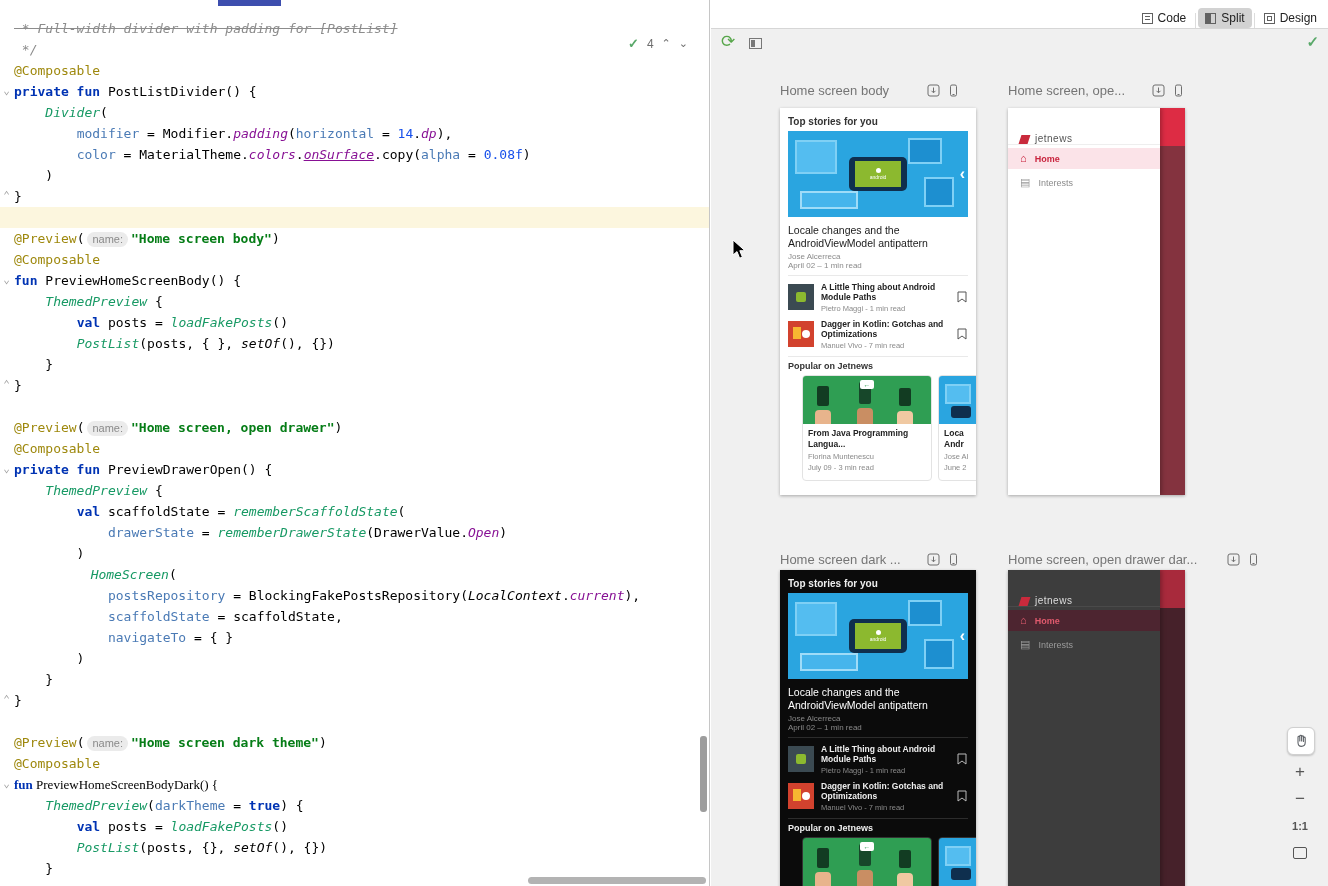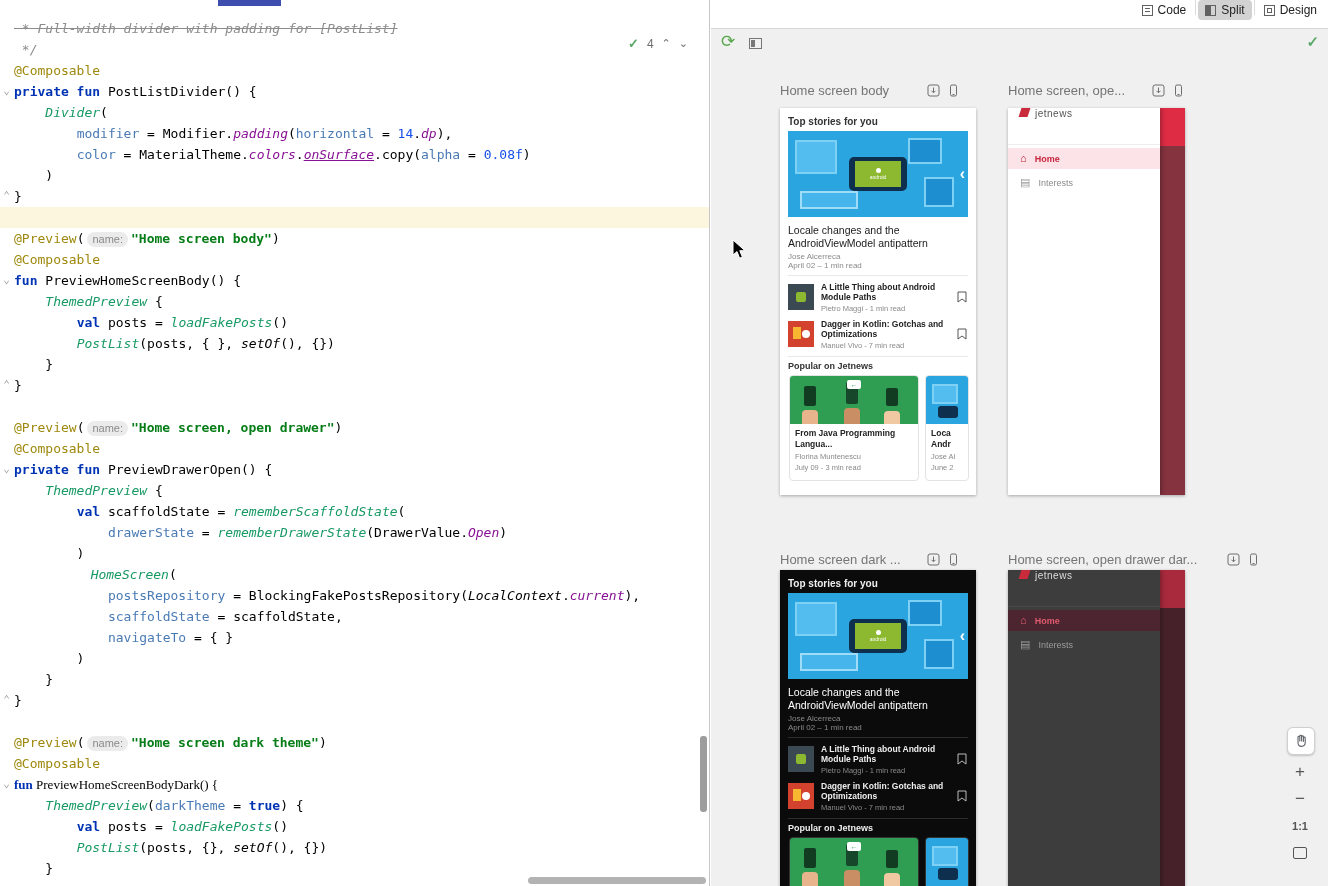--- a/index.html
+++ b/index.html
@@ -34,21 +34,21 @@
   #inspect{position:absolute;top:35px;right:16px;display:flex;align-items:center;gap:8px;
            font-size:12px;color:#6e6e6e;background:rgba(255,255,255,.92);padding:1px 5px;border-radius:4px}
   #inspect .ok{color:#59a869;font-weight:bold;font-size:13px}
   #inspect .ar{font-size:11px;color:#6e6e6e;cursor:default}
   #vscroll{position:absolute;left:700px;top:736px;width:7px;height:76px;background:#9d9d9d;border-radius:3px}
   #hscroll{position:absolute;left:528px;top:877px;width:178px;height:7px;background:#b3b3b3;border-radius:4px}
 
   
   #preview{position:absolute;left:711px;top:0;width:617px;height:886px;background:#f0f0f0;overflow:hidden}
   #pv-topbar{position:absolute;left:0;top:0;width:100%;height:29px;background:#fff;
-             border-bottom:1px solid #d6d6d6;display:flex;justify-content:flex-end;align-items:flex-start;
+             border-bottom:1px solid #d6d6d6;display:flex;justify-content:flex-end;align-items:flex-end;
              padding-right:4px;box-sizing:border-box}
   .mode-btn{display:flex;align-items:center;gap:5px;font-size:12px;color:#222;padding:3px 7px;border-radius:4px}
   .mode-btn.sel{background:#d2d2d2}
   .mode-sep{width:1px;height:15px;background:#dcdcdc;margin:0 2px}
   .mic{width:11px;height:11px;border:1px solid #616161;box-sizing:border-box;position:relative;flex:none}
   .mic.code::before{content:"";position:absolute;left:2px;right:2px;top:2px;height:6px;
       background:repeating-linear-gradient(to bottom,#616161 0 1px,transparent 1px 3px)}
   .mic.split::before{content:"";position:absolute;left:0;top:0;bottom:0;width:5px;background:#616161}
   .mic.design::before{content:"";position:absolute;left:2px;top:2px;right:2px;bottom:2px;border:1px solid #616161}
 
@@ -95,21 +95,21 @@
   .th2{background:#d2422e}
   .th2::before{content:"";position:absolute;left:5px;top:6px;width:8px;height:12px;background:#f7b731}
   .th2::after{content:"";position:absolute;right:4px;top:9px;width:8px;height:8px;background:#fff;border-radius:50%}
   .fi-text{flex:1;min-width:0}
   .fi-title{font-size:8.5px;font-weight:bold;line-height:1.25;color:#222}
   .feed.dark .fi-title{color:#eee}
   .fi-meta{font-size:7.5px;color:#8a8a8a;margin-top:1px}
   .bm{flex:none;margin-right:1px}
   .f-popular{margin:4px 8px;font-size:9px;font-weight:bold;color:#333}
   .feed.dark .f-popular{color:#eee}
-  .pop-wrap{position:relative;height:108px;margin-left:9px;overflow:hidden}
+  .pop-wrap{position:relative;height:108px;margin-left:22px;overflow:hidden}
   .pop-card{position:absolute;top:0;border:1px solid #e3e3e3;border-radius:4px;background:#fff;overflow:hidden;box-sizing:border-box}
   .feed.dark .pop-card{background:#161616;border-color:#333}
   .pcA{left:0;width:130px;height:106px}
   .pcB{left:136px;width:44px;height:106px}
   .pc-img{height:48px;position:relative;overflow:hidden}
   .pc-img.hands{background:#2f9e53}
   .pc-img.hands i{position:absolute;display:block}
   .pc-img.hands .p1{left:14px;top:10px;width:12px;height:20px;background:#123c22;border-radius:2px}
   .pc-img.hands .p2{left:56px;top:6px;width:12px;height:22px;background:#17472a;border-radius:2px}
   .pc-img.hands .p3{left:96px;top:12px;width:12px;height:18px;background:#123c22;border-radius:2px}
@@ -126,21 +126,21 @@
 
   
   .drawer{width:177px;height:387px;background:#fff}
   .drawer .strip{position:absolute;right:0;top:0;width:25px;height:100%;background:#84333f}
   .drawer .strip::before{content:"";position:absolute;top:0;left:0;right:0;height:38px;background:#dd2c44}
   .drawer.dark{background:#3a3a3a}
   .drawer.dark .strip{background:#46212a}
   .drawer.dark .strip::before{background:#a82a3c}
   .dr-inner{position:absolute;left:0;top:0;width:152px;height:100%;background:#fff;box-shadow:2px 0 4px rgba(0,0,0,.25)}
   .drawer.dark .dr-inner{background:#3d3d3d}
-  .dr-logo{display:flex;align-items:flex-start;gap:6px;height:36px;padding-left:12px;border-bottom:1px solid #eee}
+  .dr-logo{display:flex;align-items:flex-end;gap:6px;height:36px;padding-left:12px;border-bottom:1px solid #eee}
   .drawer.dark .dr-logo{border-color:#4a4a4a}
   .logo-ic{width:9px;height:9px;background:#c92a3c;transform:skewX(-18deg);flex:none}
   .dr-logo .t{font-size:10px;letter-spacing:.5px;color:#555}
   .drawer.dark .dr-logo .t{color:#ddd}
   .dr-item{display:flex;align-items:center;gap:8px;height:21px;padding-left:12px;font-size:9px;margin-top:3px}
   .dr-item .ic{font-size:11px;line-height:11px}
   .dr-item.active{background:#fbe3e8;color:#c9243e;font-weight:bold}
   .dr-item.active .ic{color:#c9243e}
   .dr-item.plain{color:#8b8b8b}
   .dr-item.plain .ic{color:#9a9a9a}

